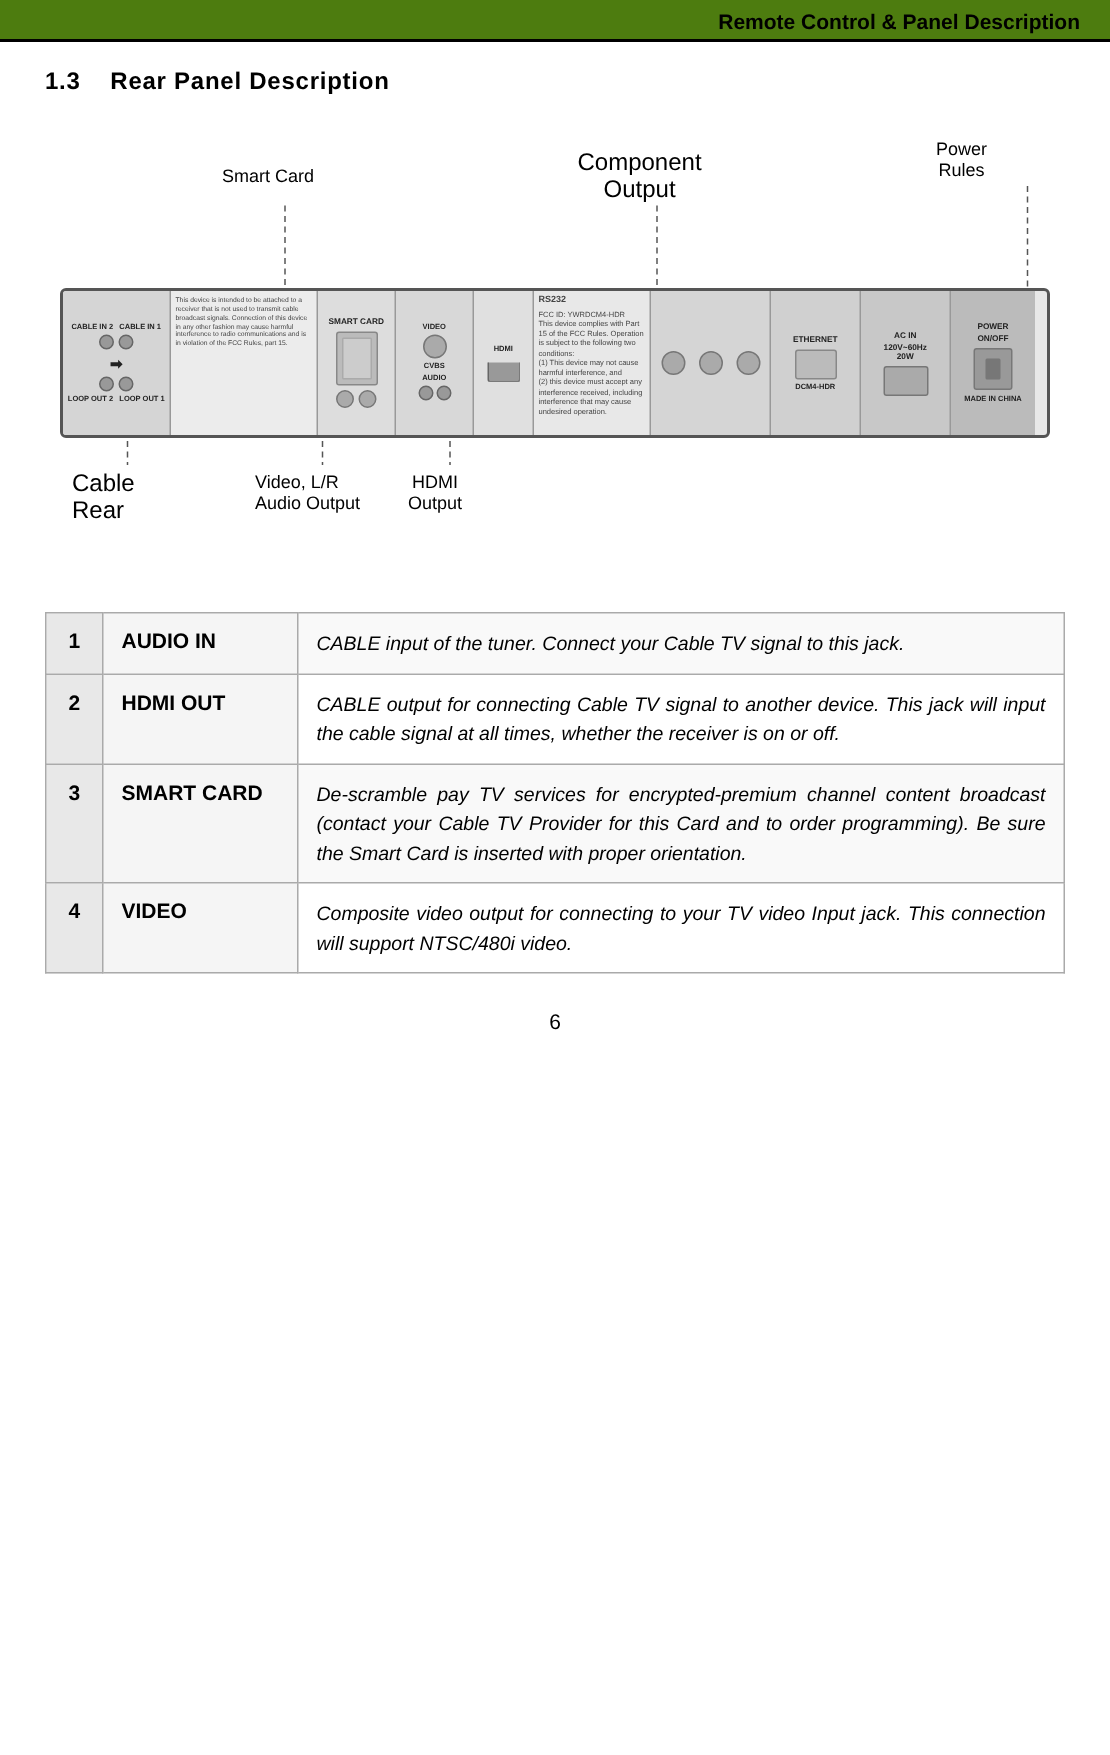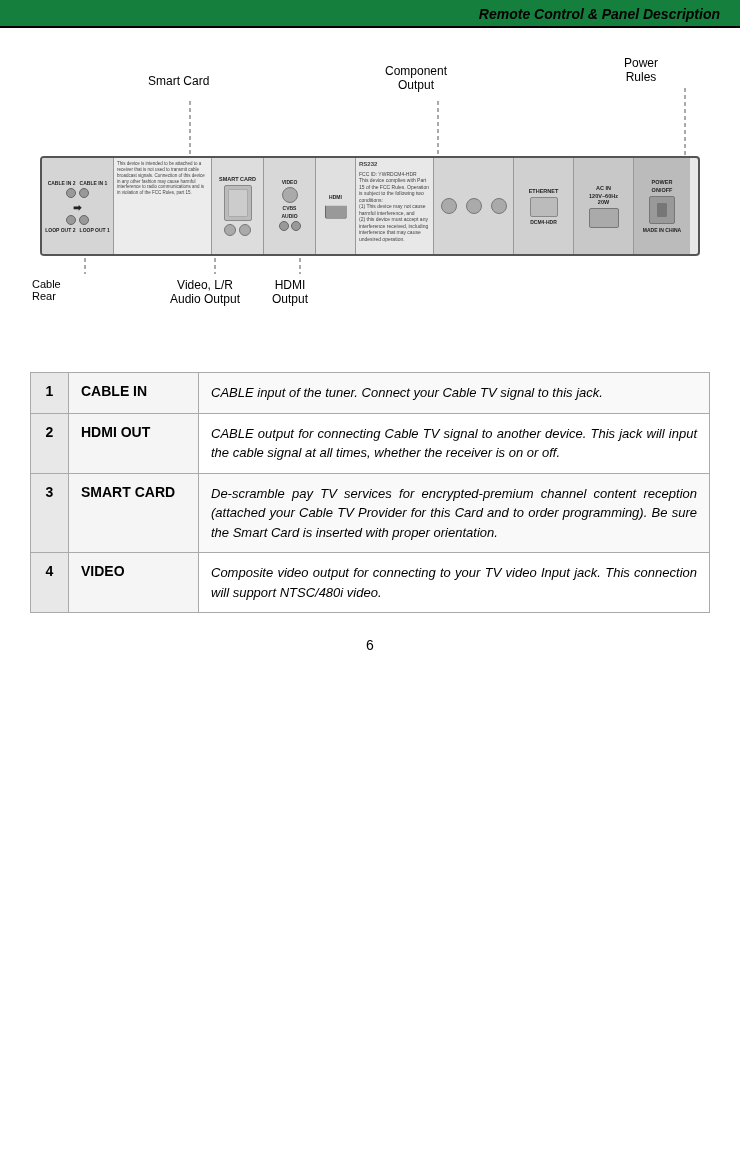--- a/index.html
+++ b/index.html
@@ -5,25 +5,24 @@
     * { box-sizing: border-box; margin: 0; padding: 0; }
     body {
       font-family: Arial, sans-serif;
       background: #fff;
       width: 740px;
       min-height: 1170px;
       color: #000;
       font-size: 14px;
     }
     .page-header {
-      background: #15803d;
+      background: #4d7c0f;
       border-bottom: 2px solid #000;
       text-align: right;
       padding: 6px 20px 4px 20px;
-      font-style: italic;
       font-weight: bold;
       font-size: 14px;
     }
     .content {
       padding: 18px 30px 20px 30px;
     }
     .section-title {
       font-size: 16px;
       font-weight: bold;
       margin-bottom: 18px;
@@ -43,21 +42,21 @@
       position: absolute;
       left: 118px;
       top: 28px;
       font-size: 12px;
       text-align: center;
     }
     .label-component {
       position: absolute;
       left: 355px;
       top: 18px;
-      font-size: 12px;
+      font-size: 16px;
       text-align: center;
     }
     .label-power-switch {
       position: absolute;
       right: 52px;
       top: 10px;
       font-size: 12px;
       text-align: center;
     }
 
@@ -72,23 +71,23 @@
       border: 2px solid #555;
       border-radius: 4px;
       overflow: hidden;
       display: flex;
       align-items: stretch;
     }
 
     
     .label-cable-input {
       position: absolute;
-      left: 2px;
+      left: 18px;
       top: 232px;
-      font-size: 11px;
+      font-size: 16px;
     }
     .label-video-audio {
       position: absolute;
       left: 125px;
       top: 232px;
       font-size: 12px;
       text-align: center;
     }
     .label-hdmi {
       position: absolute;
@@ -185,20 +184,24 @@
     .port-row { display:flex; gap:3px; margin-bottom:2px; }
   </style>
 </head>
 <body>
 
 <div class="page-header">
   <span>Remote Control &amp; Panel Description</span>
 </div>
 
 <div class="content">
+  <div class="section-title">
+    <span>1.3</span>&nbsp;&nbsp;&nbsp;
+    <span>Rear Panel Description</span>
+  </div>
 
   <div class="diagram-area">
 
     <svg class="diagram-svg">
 
       <line x1="160" y1="55" x2="160" y2="112" stroke="#555" stroke-width="1" stroke-dasharray="4,3"></line>
 
       <line x1="408" y1="55" x2="408" y2="112" stroke="#555" stroke-width="1" stroke-dasharray="4,3"></line>
 
       <line x1="655" y1="42" x2="655" y2="112" stroke="#555" stroke-width="1" stroke-dasharray="4,3"></line>
@@ -305,47 +308,47 @@
           </div>
           <div style="font-size:5px;margin-top:3px;">MADE IN CHINA</div>
         </div>
       </div>
     </div>
 
     <div class="label-cable-input">
       <div>Cable</div>
       <div>Rear</div>
     </div>
-    <div class="label-video-audio" style="left:140px; top:232px; text-align:center;">
+    <div class="label-video-audio" style="left:140px; top:232px; text-align:left;">
       <div>Video, L/R</div>
       <div>Audio Output</div>
     </div>
     <div class="label-hdmi" style="left:242px; top:232px; text-align:center;">
       <div>HDMI</div>
       <div>Output</div>
     </div>
 
   </div>
 
   <table class="desc-table">
     <tbody id="table-body">
     <tr class="row-odd">
           <td class="td-num">1</td>
-          <td class="td-name">CABLE IN</td>
+          <td class="td-name">AUDIO IN</td>
           <td class="td-desc">CABLE input of the tuner.   Connect your Cable TV signal to this jack.</td>
         </tr>
         <tr class="row-even">
           <td class="td-num">2</td>
           <td class="td-name">HDMI OUT</td>
           <td class="td-desc">CABLE output for connecting Cable TV signal to another device.   This jack will input the cable signal at all times, whether the receiver is on or off.</td>
         </tr>
         <tr class="row-odd">
           <td class="td-num">3</td>
           <td class="td-name">SMART CARD</td>
-          <td class="td-desc">De-scramble pay TV services for encrypted-premium channel content reception (attached your Cable TV Provider for this Card and to order programming).   Be sure the Smart Card is inserted with proper orientation.</td>
+          <td class="td-desc">De-scramble pay TV services for encrypted-premium channel content broadcast (contact your Cable TV Provider for this Card and to order programming).   Be sure the Smart Card is inserted with proper orientation.</td>
         </tr>
         <tr class="row-even">
           <td class="td-num">4</td>
           <td class="td-name">VIDEO</td>
           <td class="td-desc">Composite video output for connecting to your TV video Input jack.   This connection will support NTSC/480i video.</td>
         </tr>
       </tbody>
   </table>
 
   <div class="page-number">6</div>

